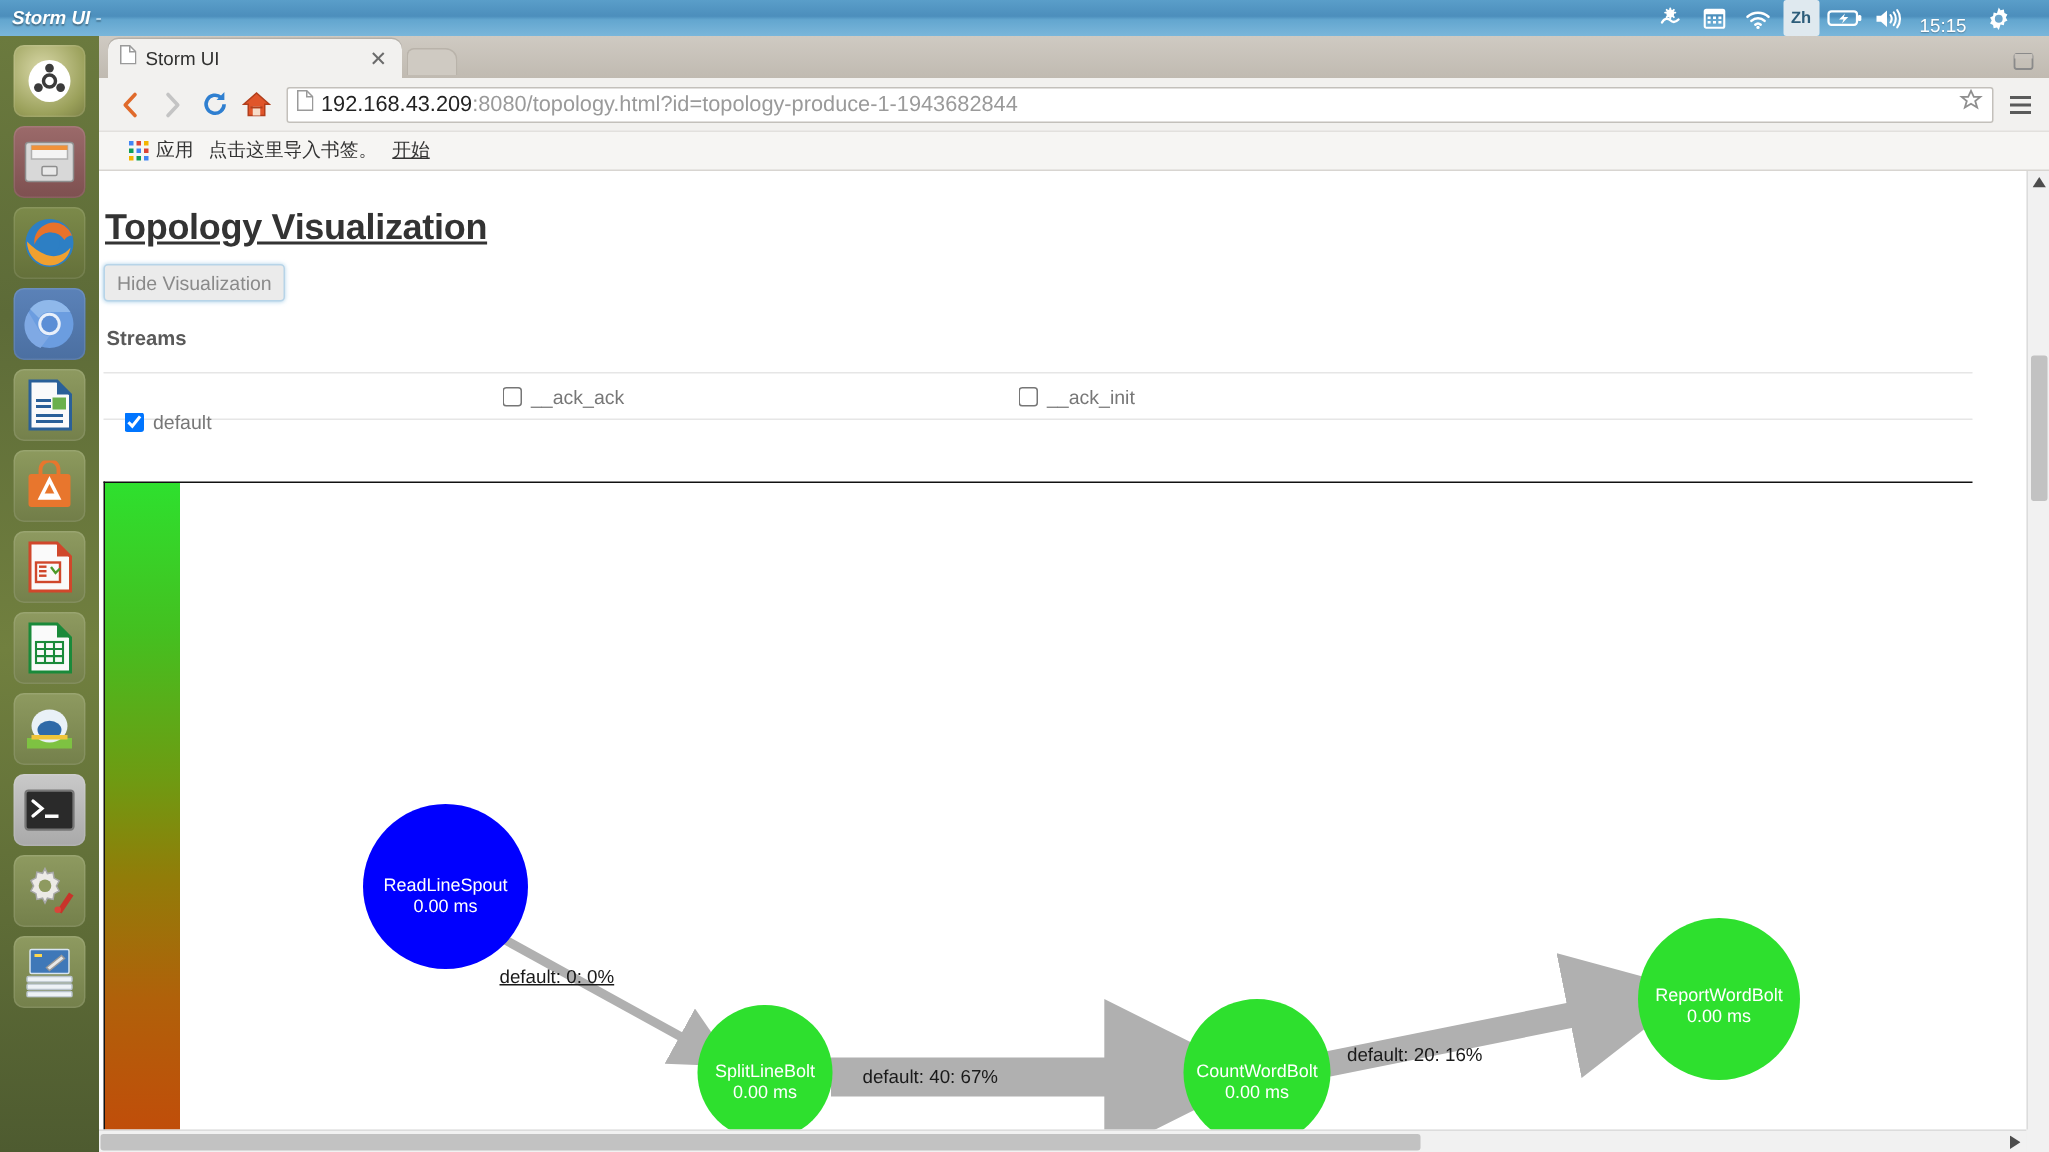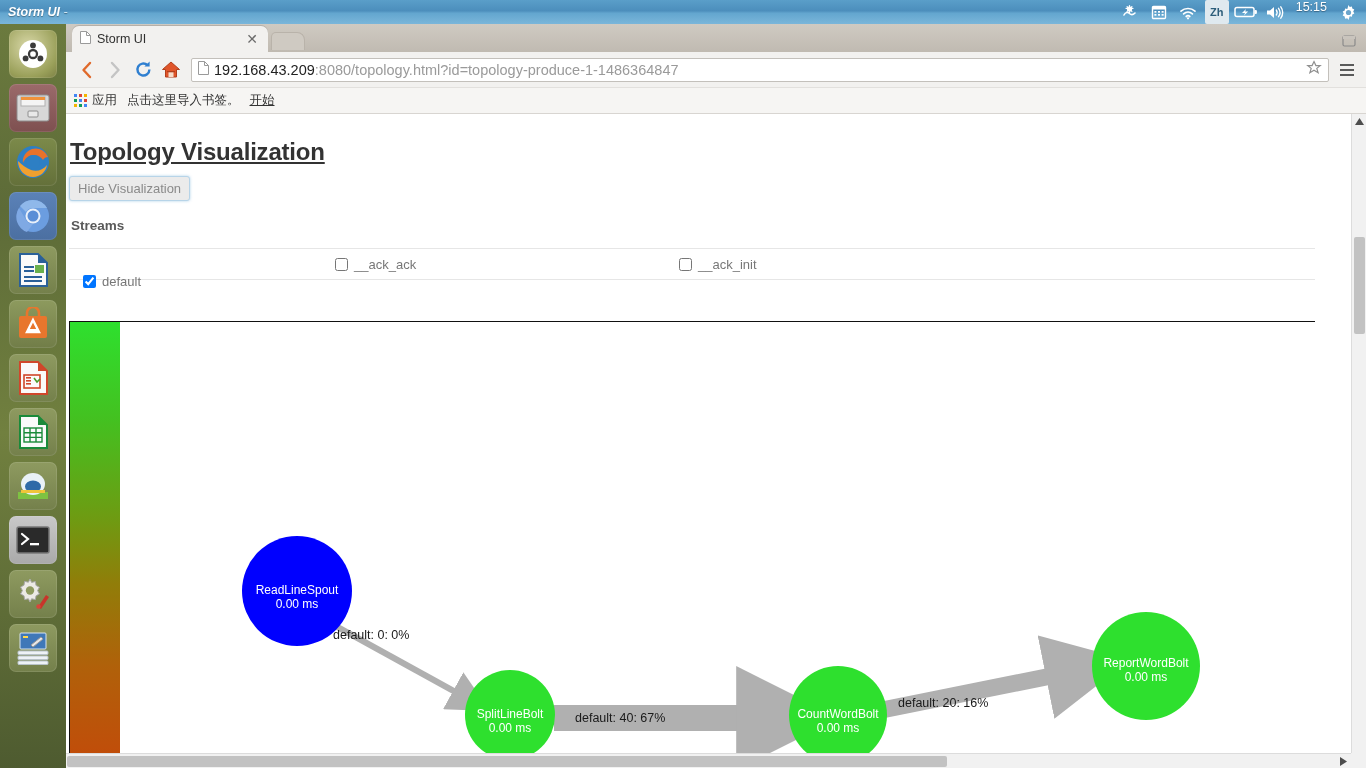--- a/index.html
+++ b/index.html
@@ -21,22 +21,22 @@
     text-shadow: 0 1px 1px rgba(0,0,0,.35);
     font-style: italic;
   }
   #panel-title .dim { font-weight: normal; color: #cfe4f2; }
   .panel-menu { display: flex; align-items: center; margin-left: 4px; }
   .panel-menu .mi {
     padding: 2px 9px; color: #ffffff; white-space: nowrap;
     text-shadow: 0 1px 1px rgba(0,0,0,.3); font-size: 12.5px;
   }
   #panel-right {
-    margin-left: auto; display: flex; align-items: flex-start; gap: 5px;
-    padding-right: 6px; height: 24px;
+    margin-left: auto; display: flex; align-items: flex-end; gap: 5px;
+    padding-right: 22px; height: 24px;
   }
   .tray { width: 24px; height: 24px; display: flex; align-items: center; justify-content: center; }
   .tray svg { display: block; }
   #tray-clock { font-size: 12.5px; color: #fff; padding: 0 4px; text-shadow: 0 1px 1px rgba(0,0,0,.3); }
   #tray-ime {
     background: #dfe9ef; color: #2c5d7a; font-size: 11px; font-weight: bold;
     border-radius: 2px; padding: 1px 4px; line-height: 13px;
   }
 
   
@@ -92,21 +92,21 @@
   }
   #omnibox-url { font-size: 14.5px; color: #9a9a9a; white-space: nowrap; overflow: hidden;
     font-family: "Liberation Sans", sans-serif; }
   #omnibox-url b { color: #222; font-weight: normal; }
   #star-icon { margin-left: auto; }
   #menu-icon { width: 22px; display:flex; flex-direction:column; gap:3px; align-items:center; }
   #menu-icon i { display:block; width:14px; height:2px; background:#5a5a5a; }
 
   #bookmarkbar {
     height: 26px; background: #f6f5f3; display: flex; align-items: center;
-    padding: 0 8px; gap: 10px; border-bottom: 1px solid #d8d5d1;
+    padding: 0 20px; gap: 10px; border-bottom: 1px solid #d8d5d1;
     font-size: 12.5px; color: #333;
   }
   .bm { display: flex; align-items: center; gap: 5px; white-space: nowrap; }
   #bm-start { color: #333; text-decoration: underline; }
   #apps-grid { display:grid; grid-template-columns: repeat(3, 3px); grid-auto-rows: 3px; gap:2px; }
   #apps-grid i { display:block; width:3px; height:3px; }
 
   
   #viewport {
     position: absolute; left: 0; top: 90px; width: 1300px; height: 654px;
@@ -407,21 +407,21 @@
           <rect x="6" y="11" width="8" height="1.3" fill="#b13f1c"></rect>
         </svg>
     </span>
     <div id="omnibox">
       <span>
         <svg width="11" height="14" viewBox="0 0 11 14">
             <path d="M.5.5h6l4 4v9h-10z" fill="#fff" stroke="#9a9a9a"></path>
             <path d="M6.5.5v4h4" fill="none" stroke="#9a9a9a"></path>
           </svg>
       </span>
-      <span id="omnibox-url"><b>192.168.43.209</b><span>:8080/topology.html?id=topology-produce-1-1486364847</span></span>
+      <span id="omnibox-url"><b>192.168.43.209</b><span>:8080/topology.html?id=topology-produce-1-1943682844</span></span>
       <span id="star-icon">
         <svg width="16" height="16" viewBox="0 0 16 16">
             <path d="M8 1.6l1.9 4h4.3l-3.4 2.8 1.3 4.3L8 10.2 3.9 12.7l1.3-4.3L1.8 5.6h4.3z" fill="none" stroke="#8f8f8f" stroke-width="1.2"></path>
           </svg>
       </span>
     </div>
     <span id="menu-icon" class="nav-btn">
       <i></i>
         <i></i>
         <i></i>
@@ -514,21 +514,21 @@
         </div>
         <div class="node-label" style="left:713px; top:385px; width:110px;">
           <div>CountWordBolt</div>
           <div>0.00 ms</div>
         </div>
         <div class="node-label" style="left:1018px; top:334px; width:116px;">
           <div>ReportWordBolt</div>
           <div>0.00 ms</div>
         </div>
 
-        <div class="edge-label" style="left:263px; top:306px;">default: 0: 0%</div>
+        <div class="edge-label" style="left:263px; top:322px;text-decoration:underline;">default: 0: 0%</div>
         <div class="edge-label" style="left:505px; top:389px;">default: 40: 67%</div>
         <div class="edge-label" style="left:828px; top:374px;">default: 20: 16%</div>
 
       </div>
 
     </div>
   </div>
 
   <div id="vscroll">
     <div class="arrow">

